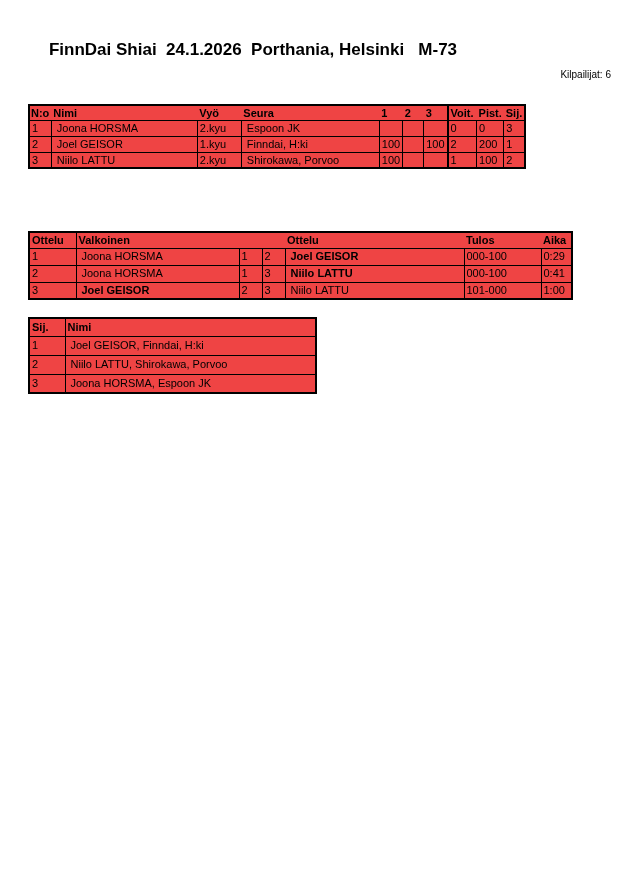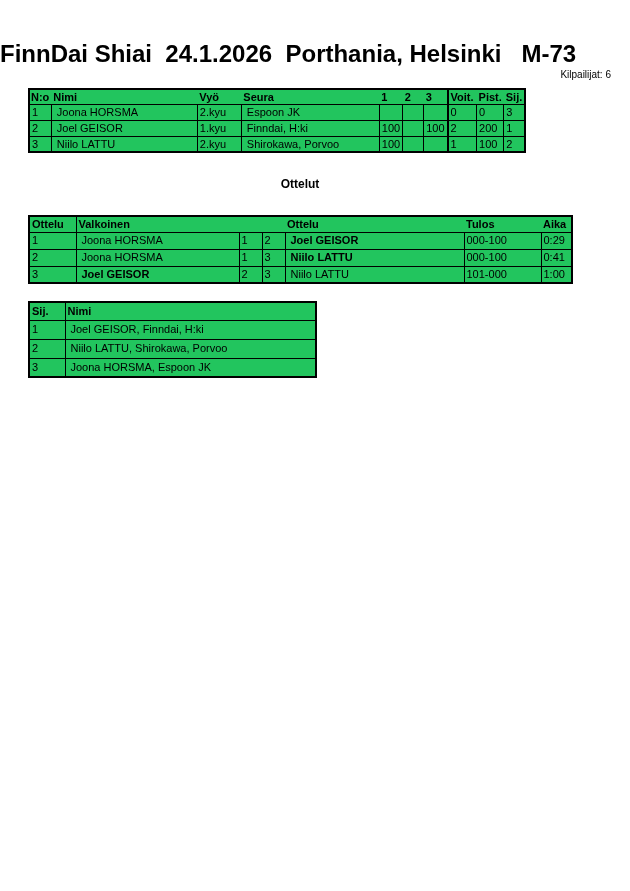--- a/index.html
+++ b/index.html
@@ -8,42 +8,43 @@
     width: 630px; height: 891px;
     background: #ffffff;
     font-family: "Liberation Sans", sans-serif;
     color: #000;
     position: relative;
   }
   .page { position: absolute; inset: 0; background: #fff; }
 
   .title {
     position: absolute; top: 40px; left: 0; width: 506px;
-    text-align: center; font-weight: bold; font-size: 24px;
+    text-align: center; font-weight: bold; font-size: 17px;
     white-space: pre; letter-spacing: 0px;
   }
   .sub-kilpailijat {
     position: absolute; top: 64px; left: 0; width: 454px;
     text-align: center; font-weight: bold; font-size: 12px;
   }
   .count {
     position: absolute; top: 69px; right: 19px;
     font-size: 10px; font-weight: normal;
   }
   .section-title {
     position: absolute; font-weight: bold; font-size: 12px; text-align: center;
   }
   .ottelut-title  { top: 177px; left: 0; width: 600px; }
   .tulokset-title { top: 282px; left: 0; width: 344px; }
 
   table {
     position: absolute;
     border-collapse: collapse; table-layout: fixed;
-    background: #22c55e; font-size: 11px; line-height: 1.1;
+    background: #ef4444; font-size: 11px; line-height: 1.1;
     border: 2px solid #000;
+    margin-top: 16px;
   }
   td, th { overflow: hidden; white-space: nowrap; vertical-align: middle; padding: 0 2px; }
   tbody td { border: 1px solid #000; }
   thead th { border: none; border-bottom: 1px solid #000; font-weight: bold; }
 
   .c { text-align: left; }
   .l { text-align: left; padding-left: 5px; }
   .hl { text-align: left; padding-left: 1px; }
   .sep-l { border-left: 2px solid #000 !important; }
   .hdr-r { border-right: 1px solid #000 !important; }
@@ -129,21 +130,20 @@
         <td class="c">100</td>
         <td class="c"></td>
         <td class="c"></td>
         <td class="c sep-l">1</td>
         <td class="c">100</td>
         <td class="c">2</td>
       </tr>
     </tbody>
   </table>
 
-  <div class="section-title ottelut-title">Ottelut</div>
 
   <table id="t2">
     <colgroup>
       <col style="width:47px">
         <col style="width:163px">
         <col style="width:23px">
         <col style="width:23px">
       <col style="width:179px">
         <col style="width:77px">
         <col style="width:31px">

